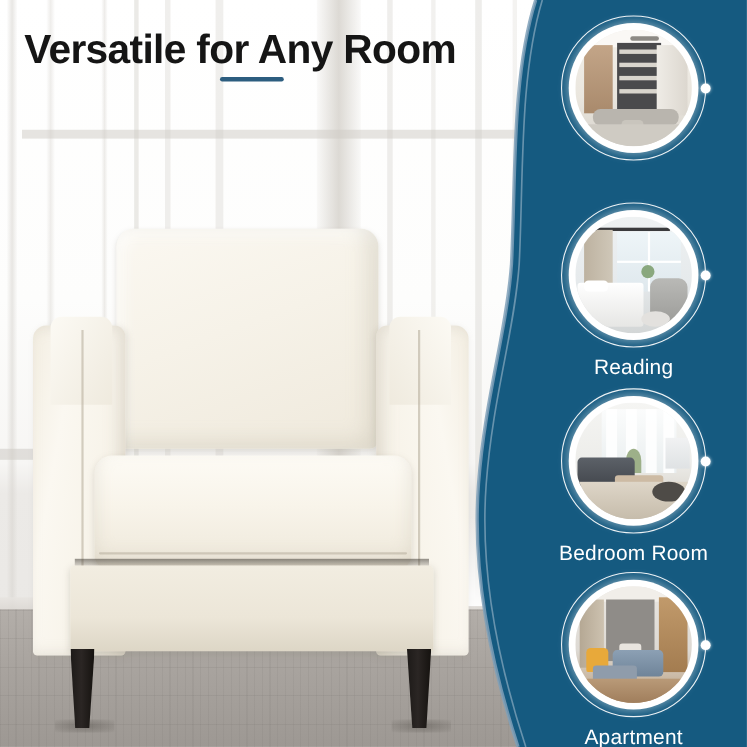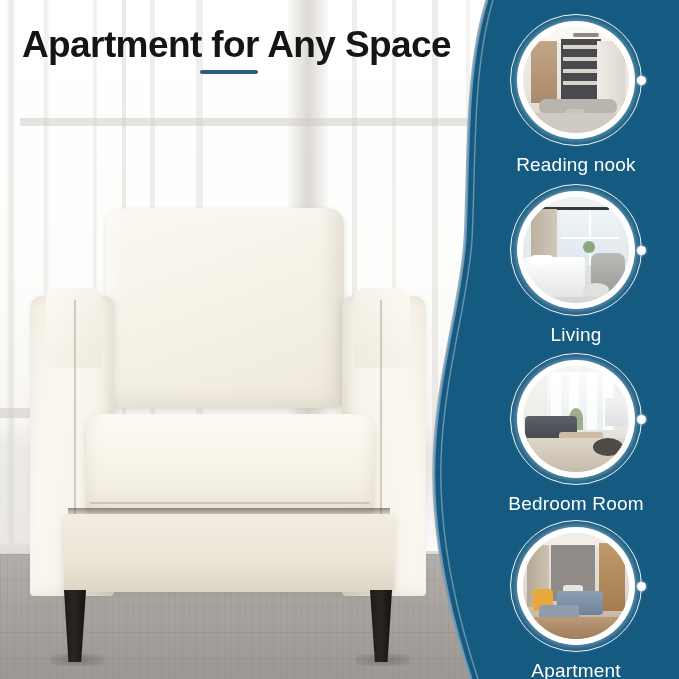--- a/index.html
+++ b/index.html
@@ -275,21 +275,21 @@
       <div class="base-shadow"></div>
       <div class="base-rail"></div>
 
       <div class="leg-shadow" style="left:22px;"></div>
       <div class="leg-shadow" style="left:328px;"></div>
       <div class="leg l"></div>
       <div class="leg r"></div>
     </div>
   </div>
 
-  <div class="title">Apartment for Any Space</div>
+  <div class="title">Versatile for Any Room</div>
   <div class="title-rule"></div>
 
   <div class="blue-panel">
     <svg width="280" height="679" viewBox="0 0 280 679">
       <path d="M 88 0 L 280 0 L 280 679 L 72 679
                C 46 600, 30 520, 36 440
                C 42 360, 62 300, 66 240
                C 70 160, 66 70, 88 0 Z" fill="#155a80"></path>
       <path d="M 88 0
                C 66 70, 70 160, 66 240
@@ -318,21 +318,20 @@
               <div class="bkrow" style="left:40px;top:30px;width:36px;height:4px;"></div>
               <div class="bkrow" style="left:40px;top:42px;width:36px;height:4px;"></div>
               <div class="bkrow" style="left:40px;top:54px;width:36px;height:4px;"></div>
               <div class="cab"></div>
               <div class="table"></div>
               <div class="chairm"></div>
               <div class="floorm"></div>
             </div>
           </div>
         </div>
-        <div class="card-label">Reading nook</div>
       </div>
 
       <div class="card" style="top:184px; left:-3px;">
         <div class="circle-wrap">
           <div class="ring-outer"></div>
           <div class="ring-white"></div>
           <div class="ring-dot"></div>
           <div class="photo">
             <div class="mini bd">
               <div class="rod"></div>
@@ -341,21 +340,21 @@
               <div class="winf" style="left:66px;top:14px;width:2px;height:54px;"></div>
               <div class="winf" style="left:38px;top:40px;width:58px;height:2px;"></div>
               <div class="plant"></div>
               <div class="bed"></div>
               <div class="pil"></div>
               <div class="acc"></div>
               <div class="otto"></div>
             </div>
           </div>
         </div>
-        <div class="card-label">Living</div>
+        <div class="card-label">Reading</div>
       </div>
 
       <div class="card" style="top:353px; left:-3px;">
         <div class="circle-wrap">
           <div class="ring-outer"></div>
           <div class="ring-white"></div>
           <div class="ring-dot"></div>
           <div class="photo">
             <div class="mini lr">
               <div class="winw"></div>

